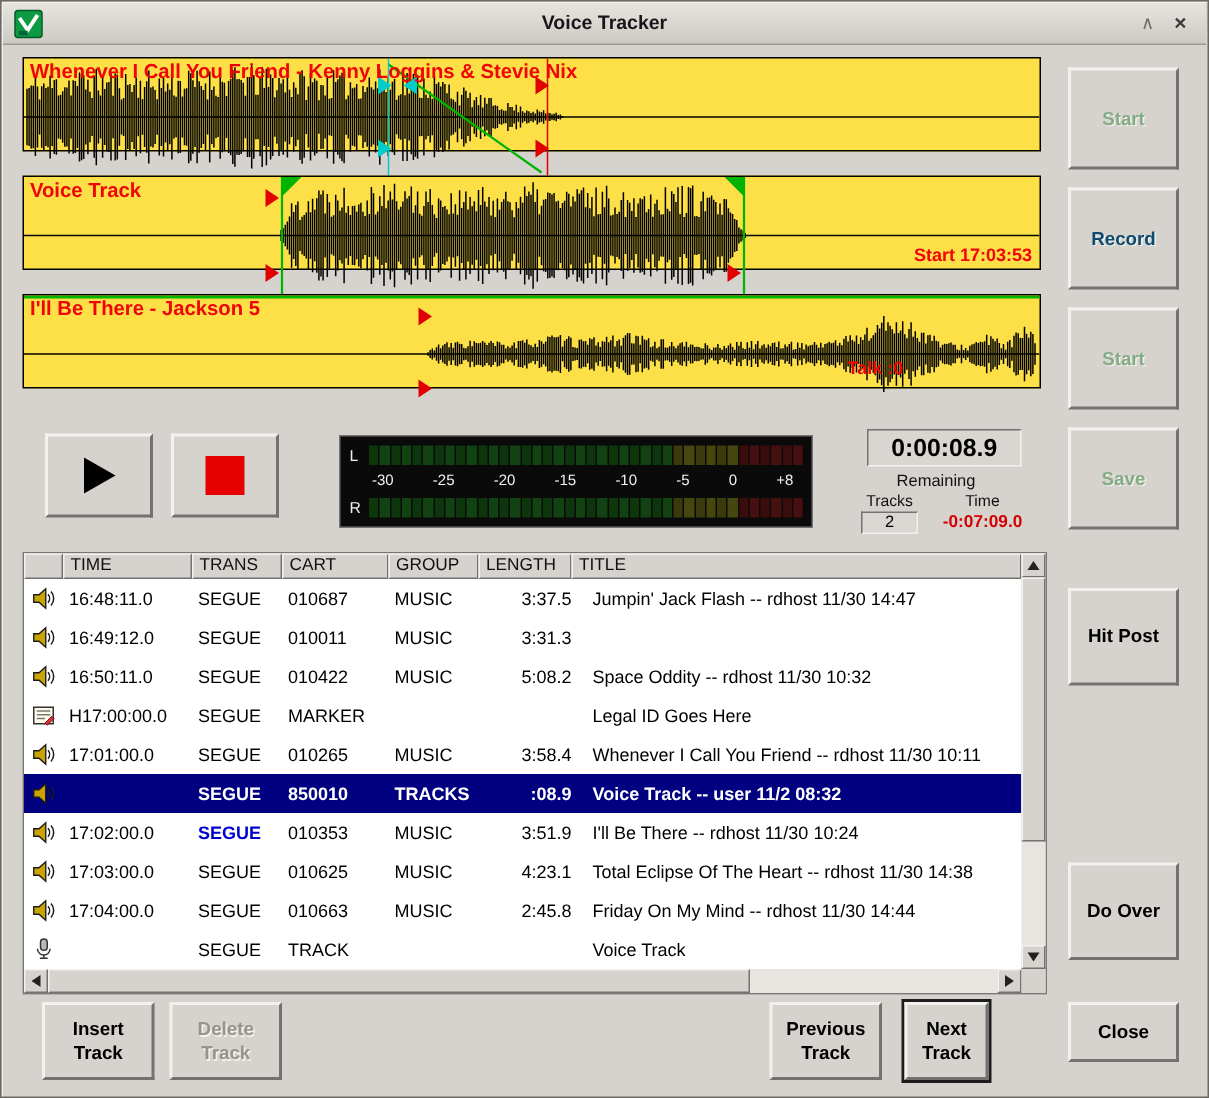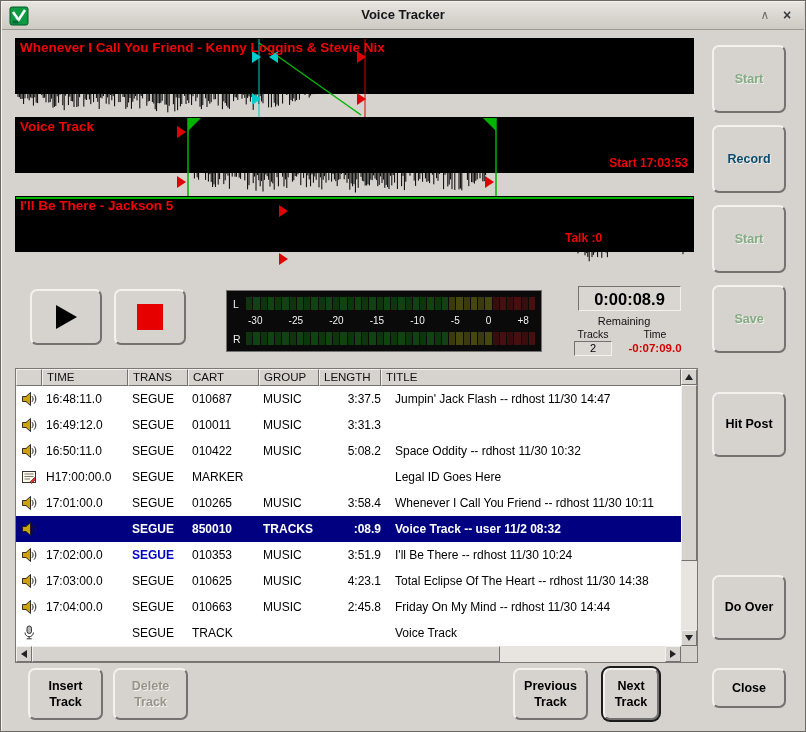--- a/index.html
+++ b/index.html
@@ -13,31 +13,31 @@
   .title{position:absolute;left:0;right:0;top:5px;text-align:center;font-weight:bold;
          font-size:13px;color:#15151a;}
   .appicon{position:absolute;left:7px;top:4px;width:20px;height:20px;}
   .tbtn{position:absolute;top:5px;width:18px;height:18px;text-align:center;line-height:17px;
         font-size:12px;color:#3a3a3a;}
   .tbtn.shade{right:30px;color:#6f6d68;}
   .tbtn.close{right:8px;font-size:14px;font-weight:bold;}
 
   
   .waves{position:absolute;left:14px;top:37px;width:679px;height:240px;}
-  .track{position:absolute;left:0;width:679px;height:56px;background:#000000;border:1px solid #000;box-sizing:border-box;}
+  .track{position:absolute;left:0;width:679px;height:63px;background:#fde047;border:1px solid #000;box-sizing:border-box;}
   .t1{top:0;} .t2{top:79px;} .t3{top:158px;text-align:right;}
   .track svg{position:absolute;left:0;top:0;display:block;}
   .ttl{position:absolute;left:4px;top:1px;color:#f00505;font-weight:bold;font-size:13.5px;white-space:nowrap;}
   .anno{position:absolute;color:#f00505;font-weight:bold;font-size:12px;white-space:nowrap;}
   .a2{right:5px;bottom:2px;}
   .a3{left:549px;bottom:6px;}
 
   
   .raised{background:#d6d3ce;border-top:2px solid #f2f1ee;border-left:2px solid #f2f1ee;
-          border-right:2px solid #747270;border-bottom:2px solid #747270;box-sizing:border-box;border-radius:7px;}
+          border-right:2px solid #747270;border-bottom:2px solid #747270;box-sizing:border-box;}
   .sunken{border-top:1px solid #747270;border-left:1px solid #747270;
           border-right:1px solid #f2f1ee;border-bottom:1px solid #f2f1ee;box-sizing:border-box;}
   .pbtn{position:absolute;display:flex;align-items:center;justify-content:center;text-align:center;
         font-weight:bold;font-size:12.5px;line-height:1.3;color:#000;cursor:default;padding:2px;}
   .dis-green{color:#85ab85;text-shadow:1px 1px 0 #f2f1ec;}
   .dis-red{color:#0c4a6e;text-shadow:1px 1px 0 #f2f1ec;}
   .dis-gray{color:#97948d;text-shadow:1px 1px 0 #f2f1ec;}
 
   
   .play{left:29px;top:288px;width:72px;height:56px;}

